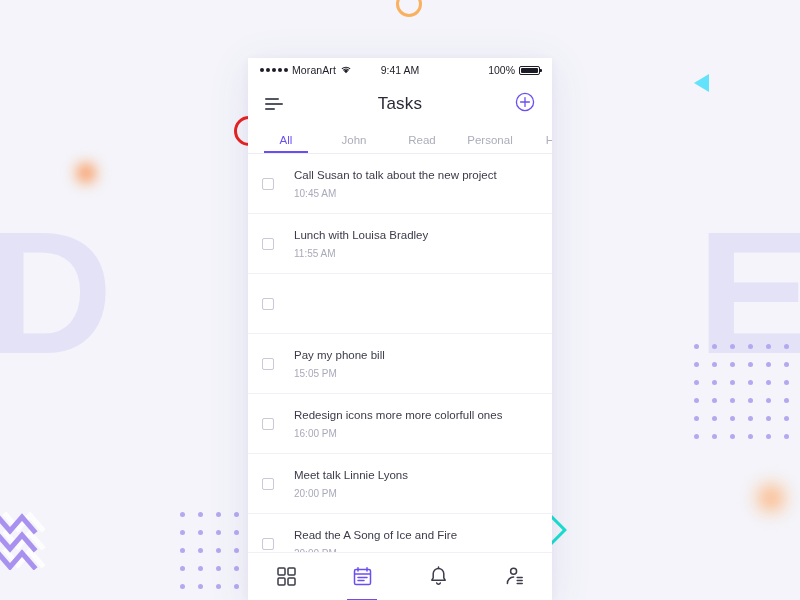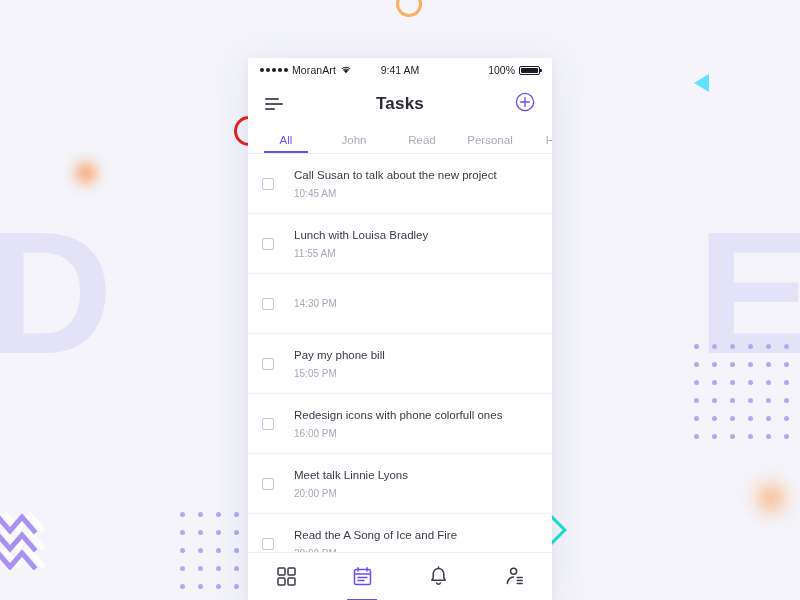--- a/index.html
+++ b/index.html
@@ -112,21 +112,21 @@
   .navbar {
     height:44px;
     display:flex; align-items:center;
     padding:0 17px;
     flex:0 0 auto;
   }
   .nav-left, .nav-right { width:40px; display:flex; align-items:center; }
   .nav-right { justify-content:flex-end; }
   .nav-title {
     flex:1; text-align:center;
-    font-size:17px; color:#2b2b38; font-weight:700;
+    font-size:17px; color:#2b2b38; font-weight:400;
     letter-spacing:.2px;
   }
   .menu-icon { display:flex; flex-direction:column; gap:3px; width:18px; }
   .menu-icon b { display:block; height:2px; background:#55555f; border-radius:1px; }
   .menu-icon b:nth-child(1){ width:14px; }
   .menu-icon b:nth-child(2){ width:18px; }
   .menu-icon b:nth-child(3){ width:10px; }
 
   
   .tabs {
@@ -369,34 +369,33 @@
       <div class="task">
         <div class="cbox"></div>
         <div class="task-body">
           <div class="task-title">Lunch with Louisa Bradley</div>
           <div class="task-time">11:55 AM</div>
         </div>
       </div>
       <div class="task">
         <div class="cbox"></div>
         <div class="task-body">
-          <div class="task-time">14:30 PM</div>
         </div>
       </div>
       <div class="task">
         <div class="cbox"></div>
         <div class="task-body">
           <div class="task-title">Pay my phone bill</div>
           <div class="task-time">15:05 PM</div>
         </div>
       </div>
       <div class="task">
         <div class="cbox"></div>
         <div class="task-body">
-          <div class="task-title">Redesign icons with phone colorfull ones</div>
+          <div class="task-title">Redesign icons more more colorfull ones</div>
           <div class="task-time">16:00 PM</div>
         </div>
       </div>
       <div class="task">
         <div class="cbox"></div>
         <div class="task-body">
           <div class="task-title">Meet talk Linnie Lyons</div>
           <div class="task-time">20:00 PM</div>
         </div>
       </div>

